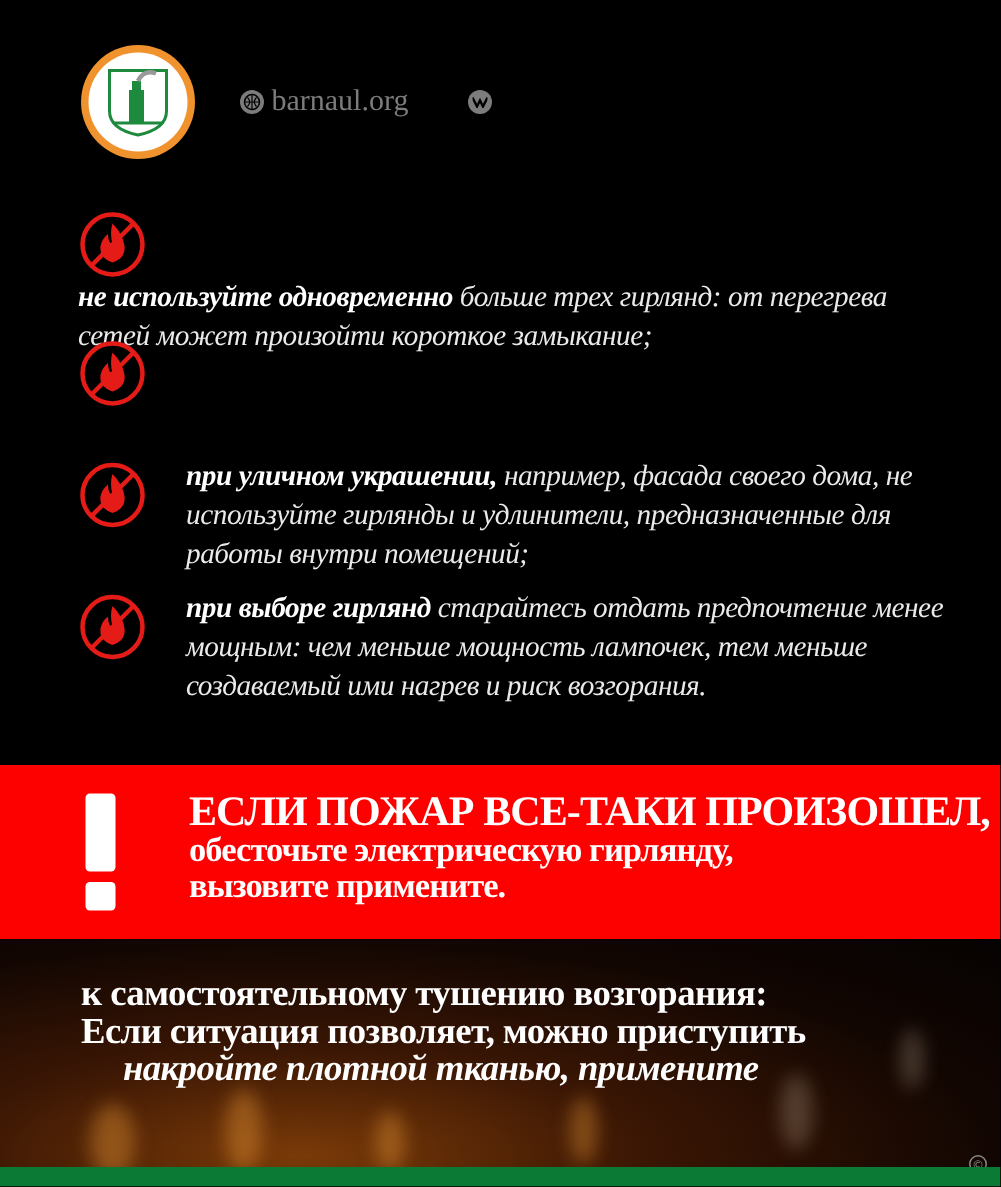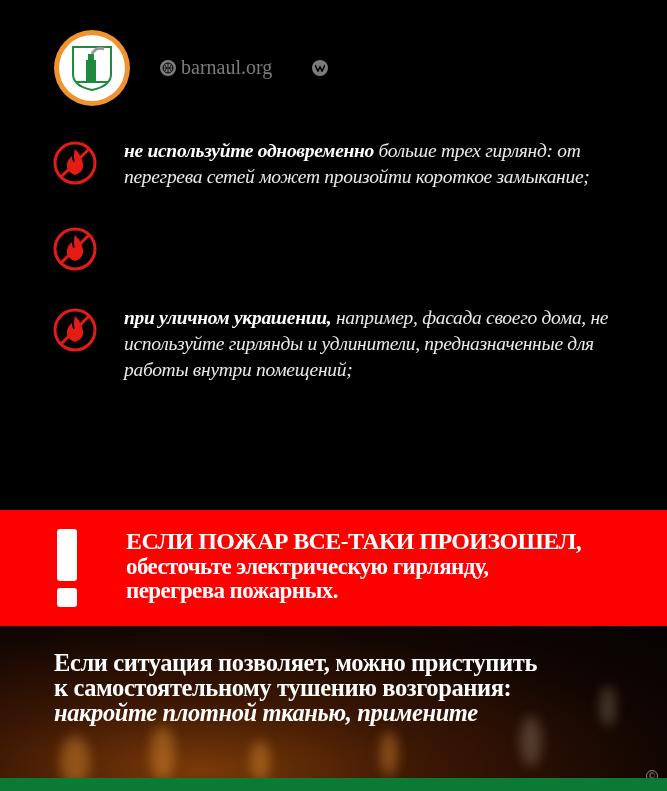--- a/index.html
+++ b/index.html
@@ -17,29 +17,29 @@
   .rules { position: absolute; left: 52px; top: 138px; width: 580px; }
   .rule { display: flex; align-items: flex-start; margin-bottom: 8px; }
   .rule-icon { width: 46px; height: 46px; flex: 0 0 46px; margin-right: 26px; margin-top: 2px; }
   .rule-text { font-family: "Liberation Serif", serif; font-style: italic; font-size: 19.5px; line-height: 26px; color: #eaeaea; letter-spacing: -0.3px; }
   .rule-text b { font-weight: bold; color: #fff; }
 
   .alert { position: absolute; left: 0; top: 510px; width: 667px; height: 116px; background: #fd0100; }
   .excl-bar { position: absolute; left: 57px; top: 19px; width: 20px; height: 52px; background: #fff; border-radius: 3px; }
   .excl-dot { position: absolute; left: 57px; top: 78px; width: 20px; height: 19px; background: #fff; border-radius: 3px; }
   .alert-text { position: absolute; left: 126px; top: 18px; font-family: "Liberation Serif", serif; font-weight: bold; color: #fff; letter-spacing: -0.6px; }
-  .alert-l1 { font-size: 24px; line-height: 27px; }
+  .alert-l1 { font-size: 28px; line-height: 27px; }
   .alert-l2 { font-size: 23px; line-height: 24px; }
 
   .bottom { position: absolute; left: 0; top: 626px; width: 667px; height: 152px;
             background: radial-gradient(ellipse at 30% 95%, #7a3a08 0%, #3a1604 35%, #120602 70%, #050201 100%); overflow: hidden; }
   .bokeh { position: absolute; border-radius: 50%; background: rgba(255,170,60,0.35); filter: blur(6px); }
   .bottom-text { position: absolute; left: 54px; top: 24px; font-family: "Liberation Serif", serif; color: #fff; font-size: 24.5px; line-height: 25px; letter-spacing: -0.4px; }
   .bottom-text .strong { font-weight: bold; }
-  .bottom-text .ital { font-weight: bold; font-style: italic; }
+  .bottom-text .ital { font-weight: bold; font-style: italic; margin-left: 28px; }
   .copyright { position: absolute; right: 9px; top: 770px; width: 12px; height: 12px; border-radius: 50%; border: 1.5px solid #888; color: #888; font-size: 8px; display: flex; align-items: center; justify-content: center; font-family: "DejaVu Sans", sans-serif; }
 
   .footer-bar { position: absolute; left: 0; top: 778px; width: 667px; height: 13px; background: #0b7a35; }
 </style>
 </head>
 <body>
 
 <div class="header">
   <div class="logo">
     <div class="logo-inner">
@@ -66,21 +66,21 @@
       <span class="social-icon">
         <svg width="10" height="8" viewBox="0 0 10 8">
             <path d="M0 1 L3 7 L5 3 L7 7 L10 1" stroke="#000" stroke-width="1.6" fill="none"></path>
           </svg>
       </span>
     </div>
   </div>
 </div>
 
 <div class="rules">
-  <div class="rule" style="height:80px;">
+  <div class="rule" style="height:80px;flex-direction:column;">
     <svg class="rule-icon" viewBox="0 0 46 46">
       <circle cx="23" cy="23" r="20" fill="none" stroke="#e41b17" stroke-width="3"></circle>
       <path d="M23 9 Q30 16 31 24 Q32 32 23 35 Q14 32 15 24 Q16 19 20 16 Q20 22 23 23 Q21 15 23 9 Z" fill="#e41b17"></path>
       <line x1="9" y1="37" x2="37" y2="9" stroke="#e41b17" stroke-width="3"></line>
     </svg>
     <div class="rule-text"><b>не используйте одновременно</b><span> больше трех гирлянд: от перегрева сетей может произойти короткое замыкание;</span></div>
   </div>
   <div class="rule" style="height:56px; margin-top:-2px;">
     <svg class="rule-icon" viewBox="0 0 46 46">
       <circle cx="23" cy="23" r="20" fill="none" stroke="#e41b17" stroke-width="3"></circle>
@@ -89,40 +89,48 @@
     </svg>
   </div>
   <div class="rule" style="height:80px;margin-top:25px;">
     <svg class="rule-icon" viewBox="0 0 46 46">
       <circle cx="23" cy="23" r="20" fill="none" stroke="#e41b17" stroke-width="3"></circle>
       <path d="M23 9 Q30 16 31 24 Q32 32 23 35 Q14 32 15 24 Q16 19 20 16 Q20 22 23 23 Q21 15 23 9 Z" fill="#e41b17"></path>
       <line x1="9" y1="37" x2="37" y2="9" stroke="#e41b17" stroke-width="3"></line>
     </svg>
     <div class="rule-text"><b>при уличном украшении,</b><span> например, фасада своего дома, не используйте гирлянды и удлинители, предназначенные для работы внутри помещений;</span></div>
   </div>
+  <div class="rule">
+    <svg class="rule-icon" viewBox="0 0 46 46">
+      <circle cx="23" cy="23" r="20" fill="none" stroke="#e41b17" stroke-width="3"></circle>
+      <path d="M23 9 Q30 16 31 24 Q32 32 23 35 Q14 32 15 24 Q16 19 20 16 Q20 22 23 23 Q21 15 23 9 Z" fill="#e41b17"></path>
+      <line x1="9" y1="37" x2="37" y2="9" stroke="#e41b17" stroke-width="3"></line>
+    </svg>
+    <div class="rule-text"><b>при выборе гирлянд</b><span> старайтесь отдать предпочтение менее мощным: чем меньше мощность лампочек, тем меньше создаваемый ими нагрев и риск возгорания.</span></div>
+  </div>
 </div>
 
 <div class="alert">
   <div class="excl-bar"></div>
   <div class="excl-dot"></div>
   <div class="alert-text">
     <div class="alert-l1">ЕСЛИ ПОЖАР ВСЕ-ТАКИ ПРОИЗОШЕЛ,</div>
     <div class="alert-l2">обесточьте электрическую гирлянду,</div>
-    <div class="alert-l2">перегрева пожарных.</div>
+    <div class="alert-l2">вызовите примените.</div>
   </div>
 </div>
 
 <div class="bottom">
   <div class="bokeh" style="left:60px; top:110px; width:30px; height:50px;"></div>
   <div class="bokeh" style="left:150px; top:100px; width:25px; height:55px;"></div>
   <div class="bokeh" style="left:250px; top:115px; width:20px; height:40px;"></div>
   <div class="bokeh" style="left:380px; top:105px; width:18px; height:45px;"></div>
   <div class="bokeh" style="left:520px; top:90px; width:22px; height:50px; background:rgba(220,200,170,0.25);"></div>
   <div class="bokeh" style="left:600px; top:60px; width:16px; height:40px; background:rgba(220,200,170,0.25);"></div>
   <div class="bottom-text">
+    <div class="strong">к самостоятельному тушению возгорания:</div>
     <div class="strong">Если ситуация позволяет, можно приступить</div>
-    <div class="strong">к самостоятельному тушению возгорания:</div>
     <div class="ital">накройте плотной тканью, примените</div>
   </div>
 </div>
 
 <div class="copyright">©</div>
 <div class="footer-bar"></div>
 
 </body></html>

